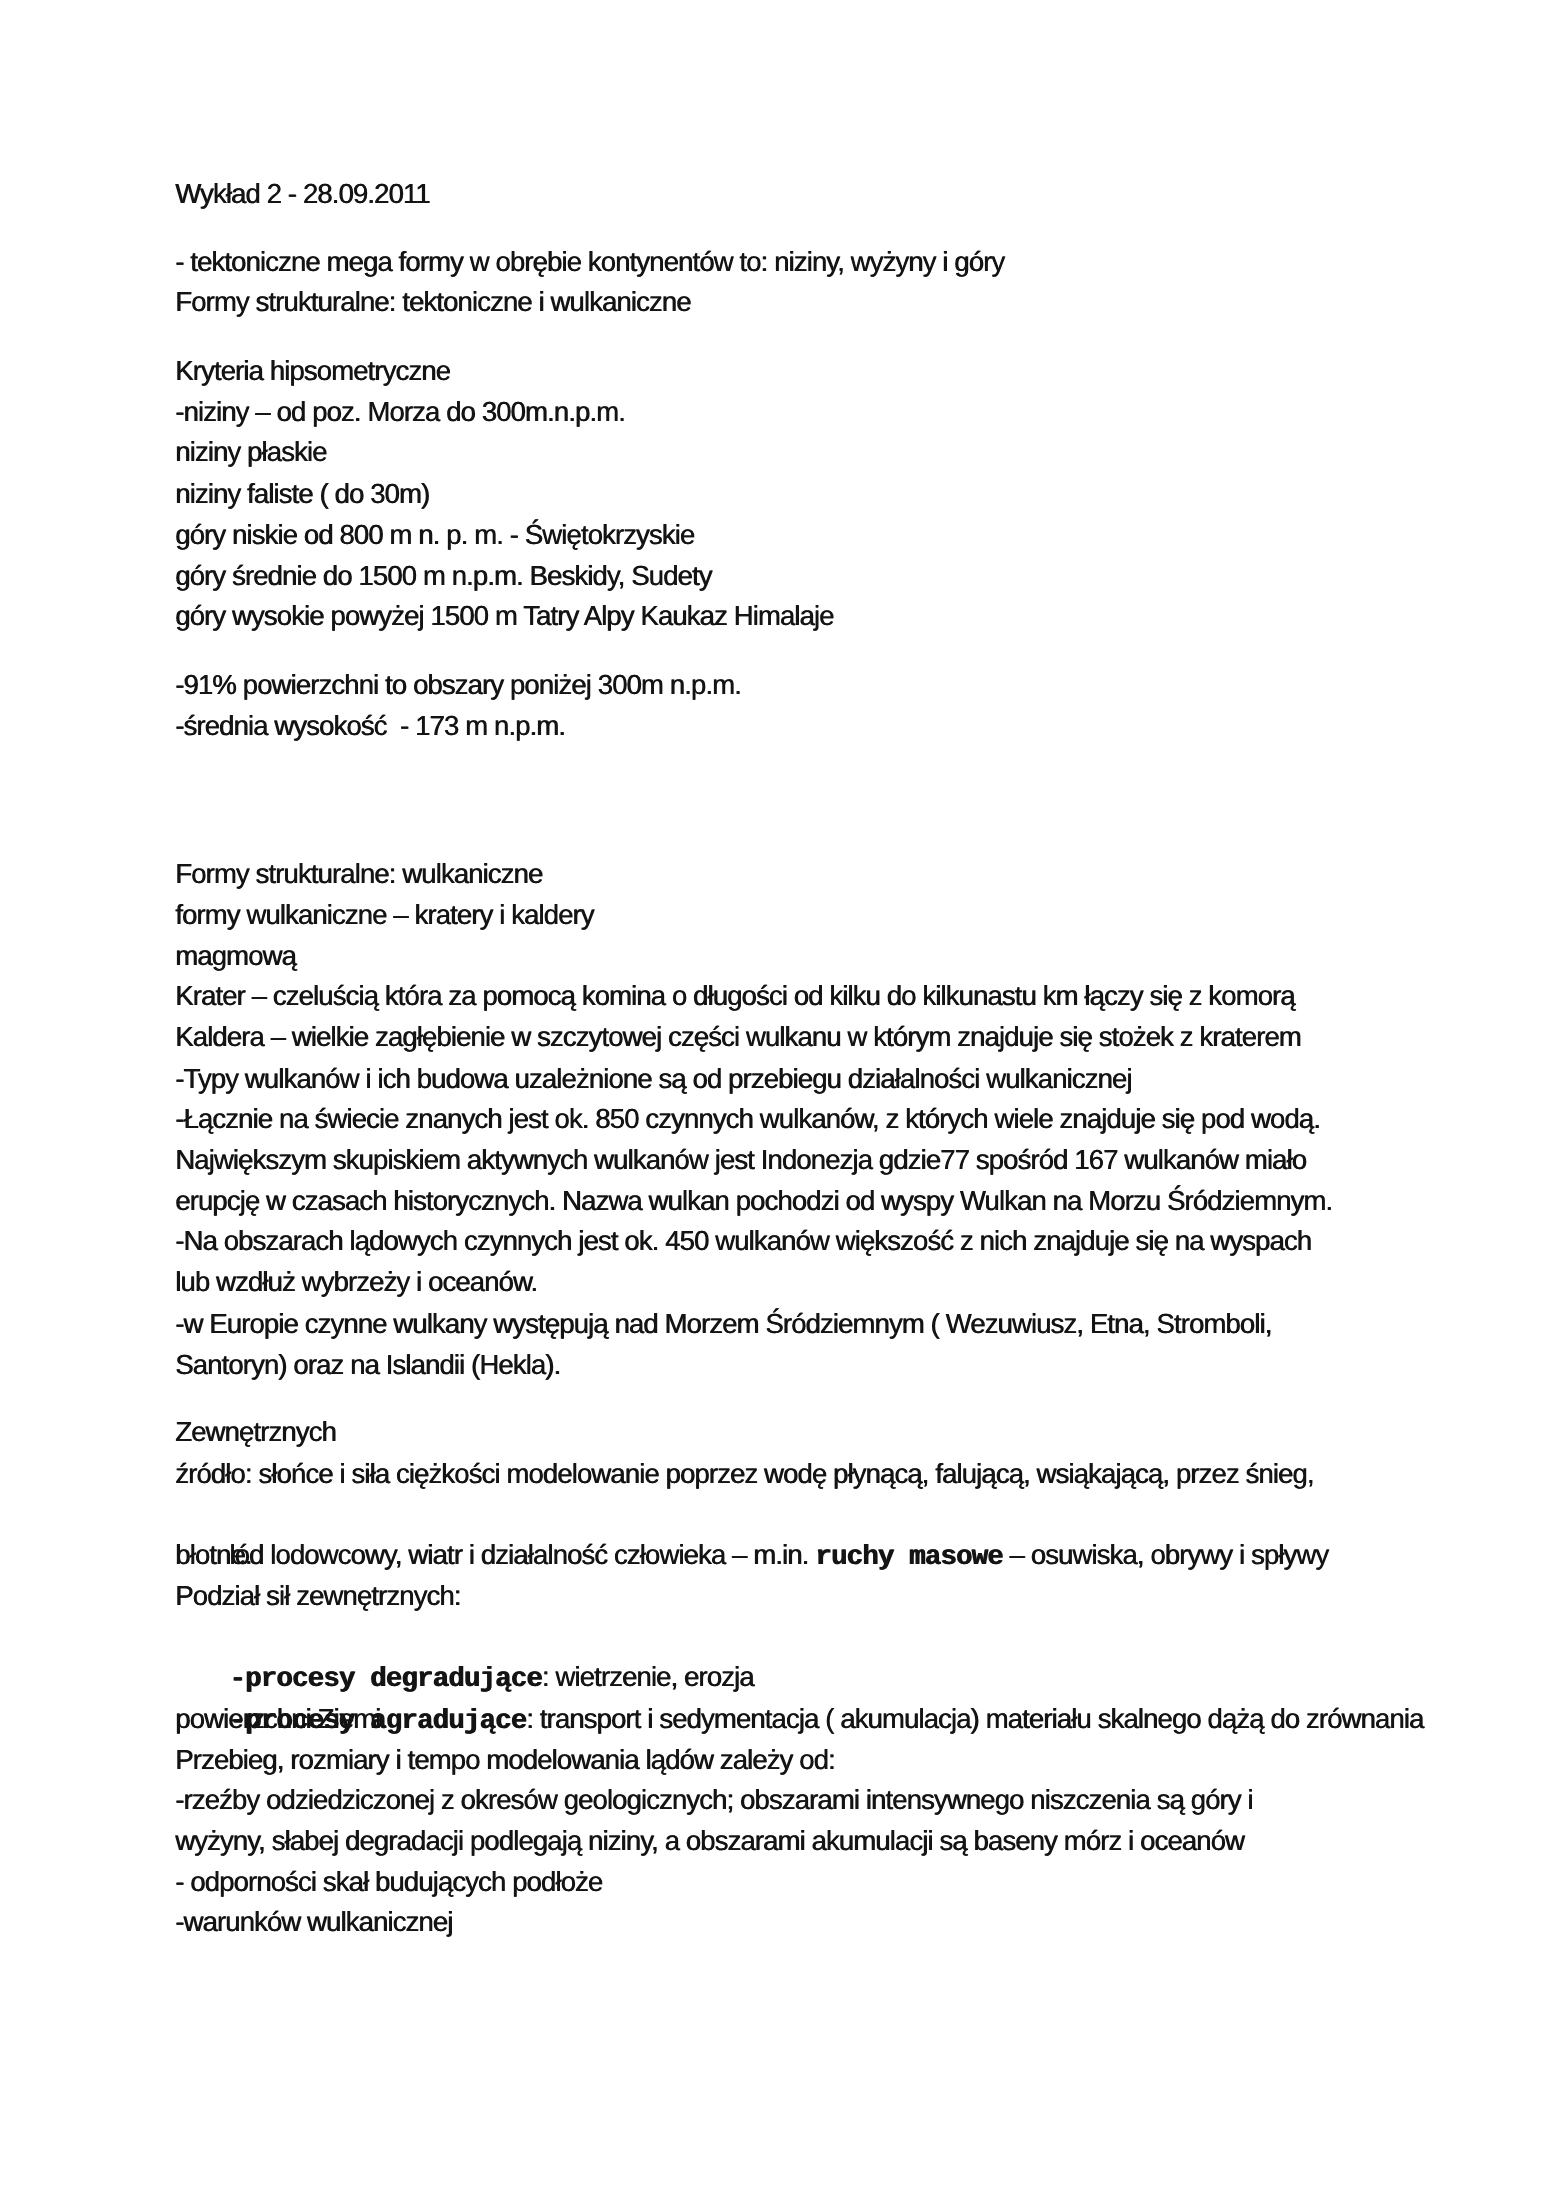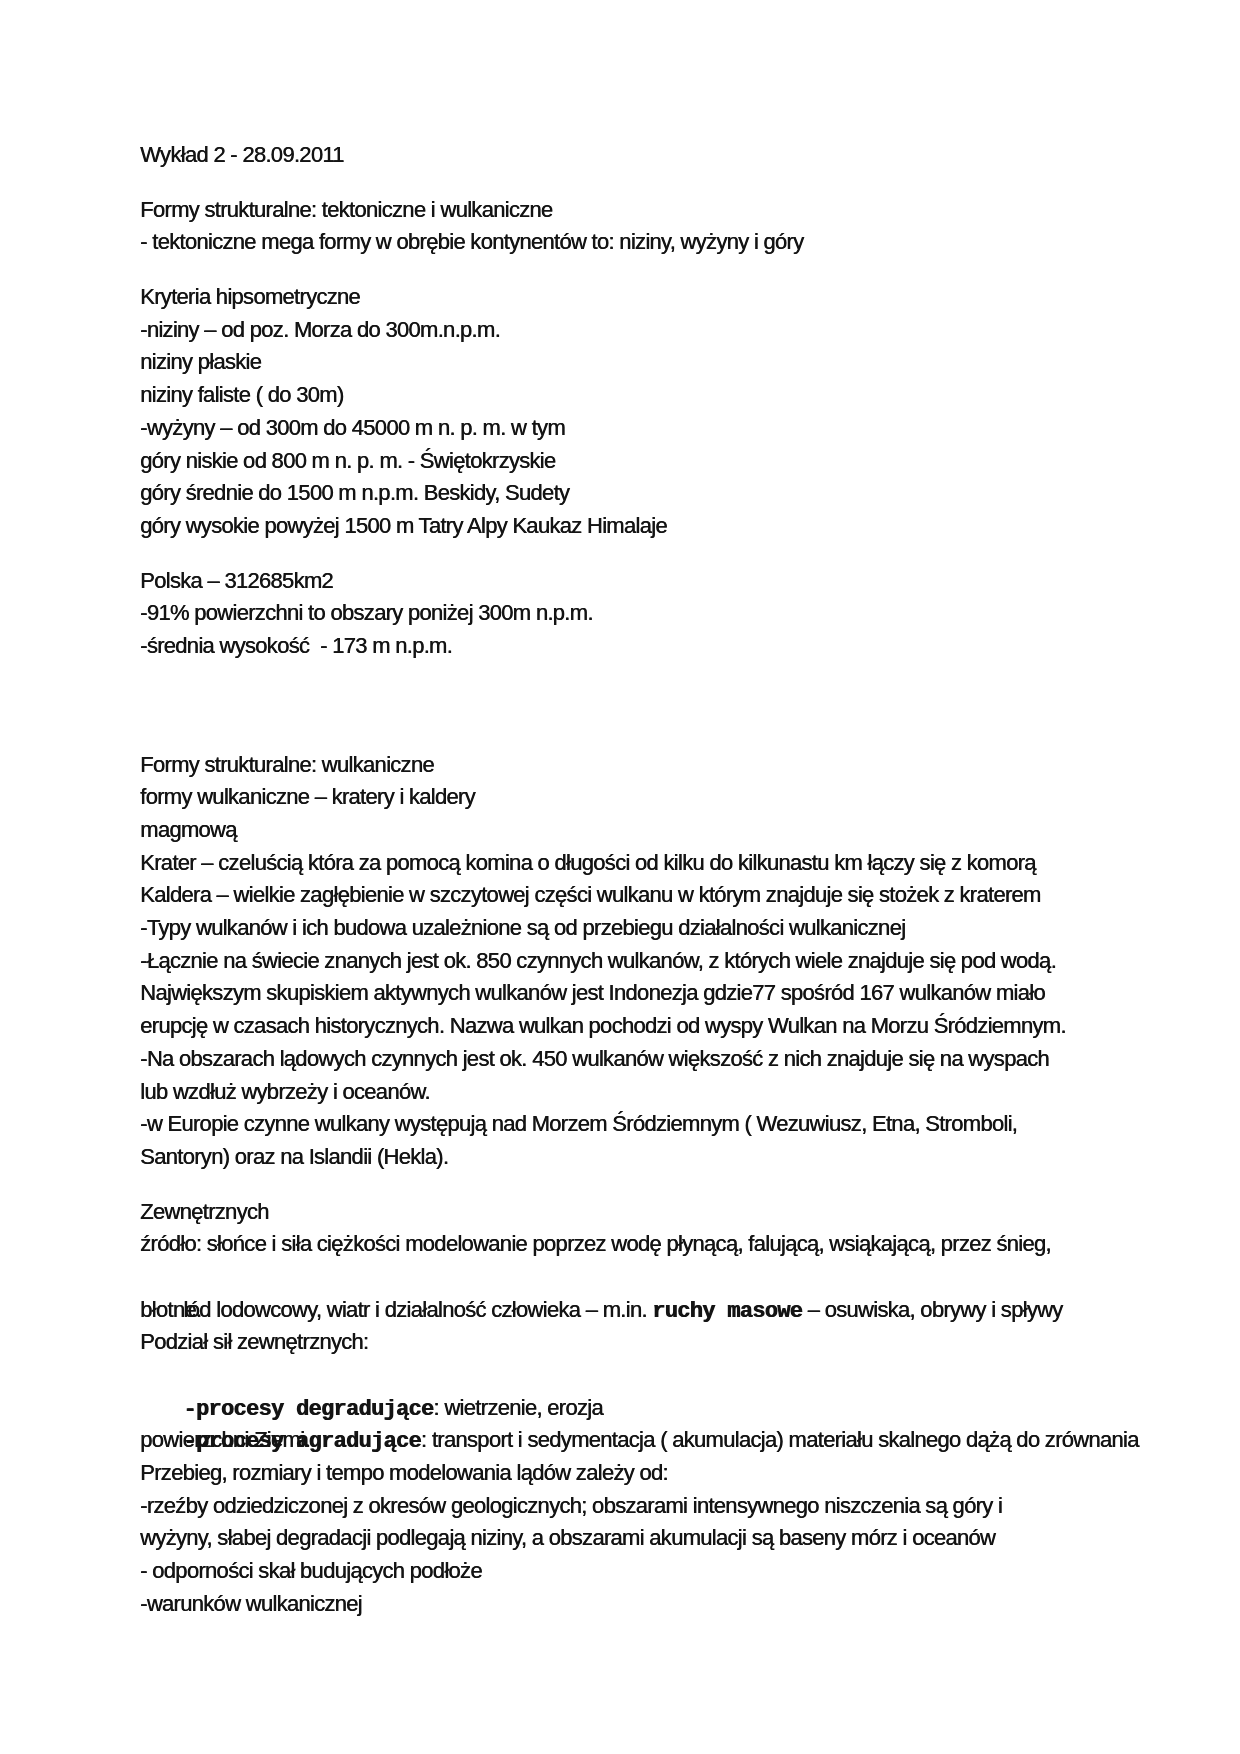--- a/index.html
+++ b/index.html
@@ -41,37 +41,35 @@
 <body>
 
 <div id="page">
   <div id="text-body">
 
     <div class="block">
       <div class="line">Wykład 2 - 28.09.2011</div>
     </div>
 
     <div class="block">
+      <div class="line">- tektoniczne mega formy w obrębie kontynentów to: niziny, wyżyny i góry</div>
       <div class="line">Formy strukturalne: tektoniczne i wulkaniczne</div>
-      <div class="line">- tektoniczne mega formy w obrębie kontynentów to: niziny, wyżyny i góry</div>
     </div>
 
     <div class="block">
       <div class="line">Kryteria hipsometryczne</div>
       <div class="line">-niziny – od poz. Morza do 300m.n.p.m.</div>
       <div class="line">niziny płaskie</div>
       <div class="line">niziny faliste ( do 30m)</div>
-      <div class="line">-wyżyny – od 300m do 45000 m n. p. m. w tym</div>
       <div class="line">góry niskie od 800 m n. p. m. - Świętokrzyskie</div>
       <div class="line">góry średnie do 1500 m n.p.m. Beskidy, Sudety</div>
       <div class="line">góry wysokie powyżej 1500 m Tatry Alpy Kaukaz Himalaje</div>
     </div>
 
     <div class="block">
-      <div class="line">Polska – 312685km2</div>
       <div class="line">-91% powierzchni to obszary poniżej 300m n.p.m.</div>
       <div class="line">-średnia wysokość  - 173 m n.p.m.</div>
     </div>
 
     <div class="block after-empty-par">
       <div class="line">Formy strukturalne: wulkaniczne</div>
       <div class="line">formy wulkaniczne – kratery i kaldery</div>
       <div class="line">magmową</div>
       <div class="line">Krater – czeluścią która za pomocą komina o długości od kilku do kilkunastu km łączy się z komorą</div>
       <div class="line">Kaldera – wielkie zagłębienie w szczytowej części wulkanu w którym znajduje się stożek z kraterem</div>

